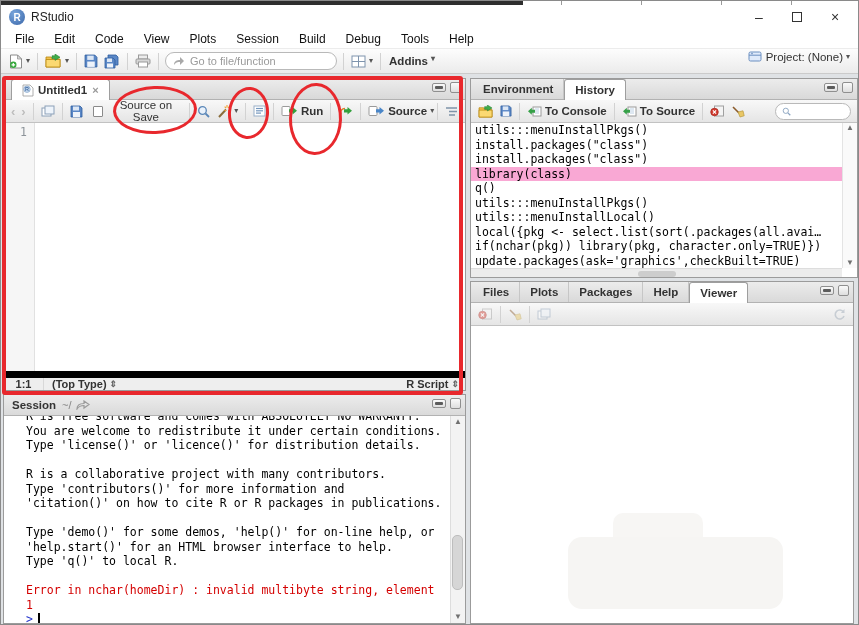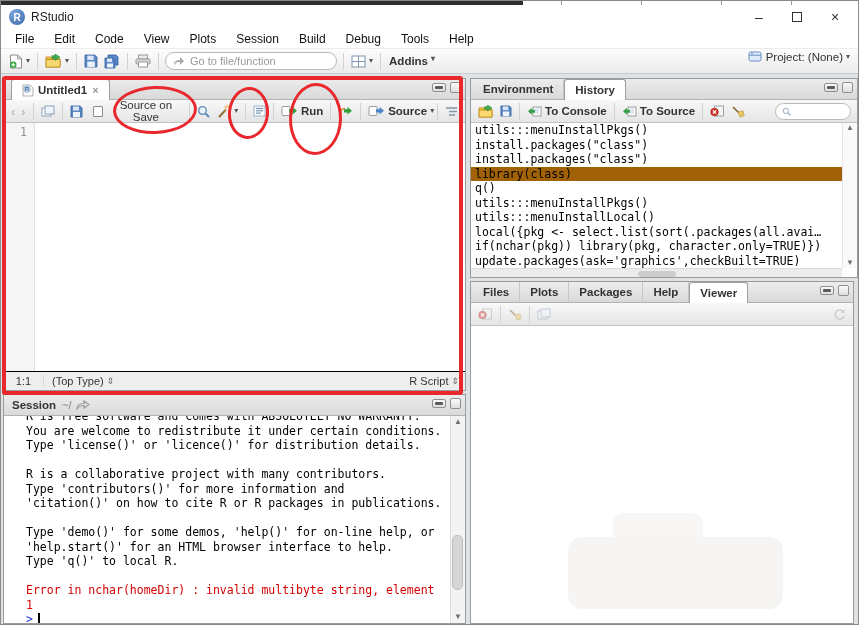--- a/index.html
+++ b/index.html
@@ -64,21 +64,21 @@
     display:flex; align-items:center; padding:0 4px; }
   .ptoolbar .lbl { font-size:11.5px; font-weight:bold; color:#333; margin-left:3px;text-align:center; }
   .ptoolbar .lbl.normal { font-weight:normal; }
   .checkbox { width:11px; height:11px; border:1px solid #8a8a8a; background:#fff; border-radius:1px; margin-right:4px; }
 
   
   .editorarea { position:absolute; left:0; top:44px; right:0; bottom:19px; background:#fff; display:flex; }
   .gutter { width:31px; background:#f6f6f6; border-right:1px solid #e1e1e1; text-align:right;
     font-family:"DejaVu Sans Mono",monospace; font-size:11.5px; color:#8d949a; padding:2px 7px 0 0; }
   .statusbar { position:absolute; left:0; right:0; bottom:0; height:19px; background:#eeeeee;
-    border-top:1px solid #000000; display:flex; align-items:center; font-size:11px; color:#333; }
+    border-top:7px solid #000000; display:flex; align-items:center; font-size:11px; color:#333;font-weight:bold; }
   .statpos { width:40px; text-align:center; border-right:1px solid #d8d8d8; }
   .statscope { padding:0 8px; display:flex; align-items:center; gap:3px; }
   .stattype { margin-left:auto; padding-right:6px; display:flex; align-items:center; gap:3px; }
   .updown { font-size:9px; color:#666; }
 
   
   .consolehdr { height:21px; background:linear-gradient(#ececec,#dadada); border-bottom:1px solid #b2b2b2;
     display:flex; align-items:center; padding-left:8px; position:relative; }
   .consolehdr .ctitle { font-size:11.5px; font-weight:bold; color:#333; }
   .consolehdr .cpath { font-size:11px; color:#888; margin-left:6px; margin-right:4px; }
@@ -94,21 +94,21 @@
   
   .vscroll { position:absolute; top:21px; right:0; bottom:0; width:15px; background:#f3f3f3; border-left:1px solid #ddd;
     display:flex; flex-direction:column; align-items:center; justify-content:space-between; padding:2px 0; }
   .sarrow { font-size:8px; color:#707070; line-height:1; }
   .vthumb { position:absolute; right:2px; width:11px; background:#d6d6d6; border:1px solid #bdbdbd; border-radius:5px; }
 
   
   .histlist { position:absolute; left:0; top:44px; right:1px; height:145px; overflow:hidden;
     font-family:"DejaVu Sans Mono",monospace; font-size:11.5px; line-height:14.5px; color:#000; }
   .hrow { padding-left:4px; white-space:pre; overflow:hidden; }
-  .hrow.sel { background:#a16207; }
+  .hrow.sel { background:#f9a8d4; }
   .histvscroll { position:absolute; top:44px; right:0; height:145px; width:15px; background:#fafafa; border-left:1px solid #e4e4e4;
     display:flex; flex-direction:column; align-items:center; justify-content:space-between; padding:1px 0; }
   .hscroll { position:absolute; left:0; right:15px; top:189px; height:10px; background:#ececec; border-top:1px solid #ddd; }
   .hthumb { position:absolute; left:50%; top:2px; width:38px; height:6px; margin-left:-19px; background:#cdcdcd; border-radius:3px; }
 
   .searchbox { display:flex; align-items:center; height:17px; background:#fff; border:1px solid #b9b9b9;
     border-radius:9px; padding:0 6px; margin-left:auto; width:76px; }
   .searchbox input { border:none; outline:none; width:50px; font-size:11px; background:transparent; margin-left:3px; }
 
   .grayed { opacity:.45; }

